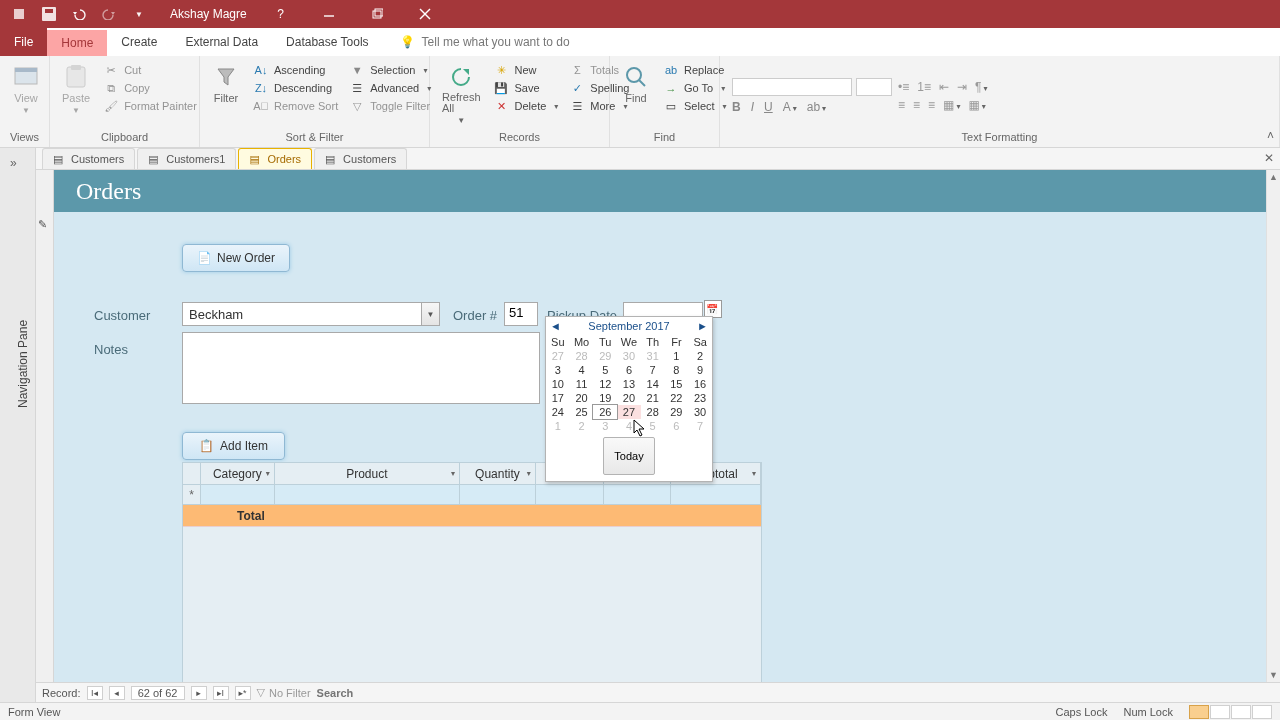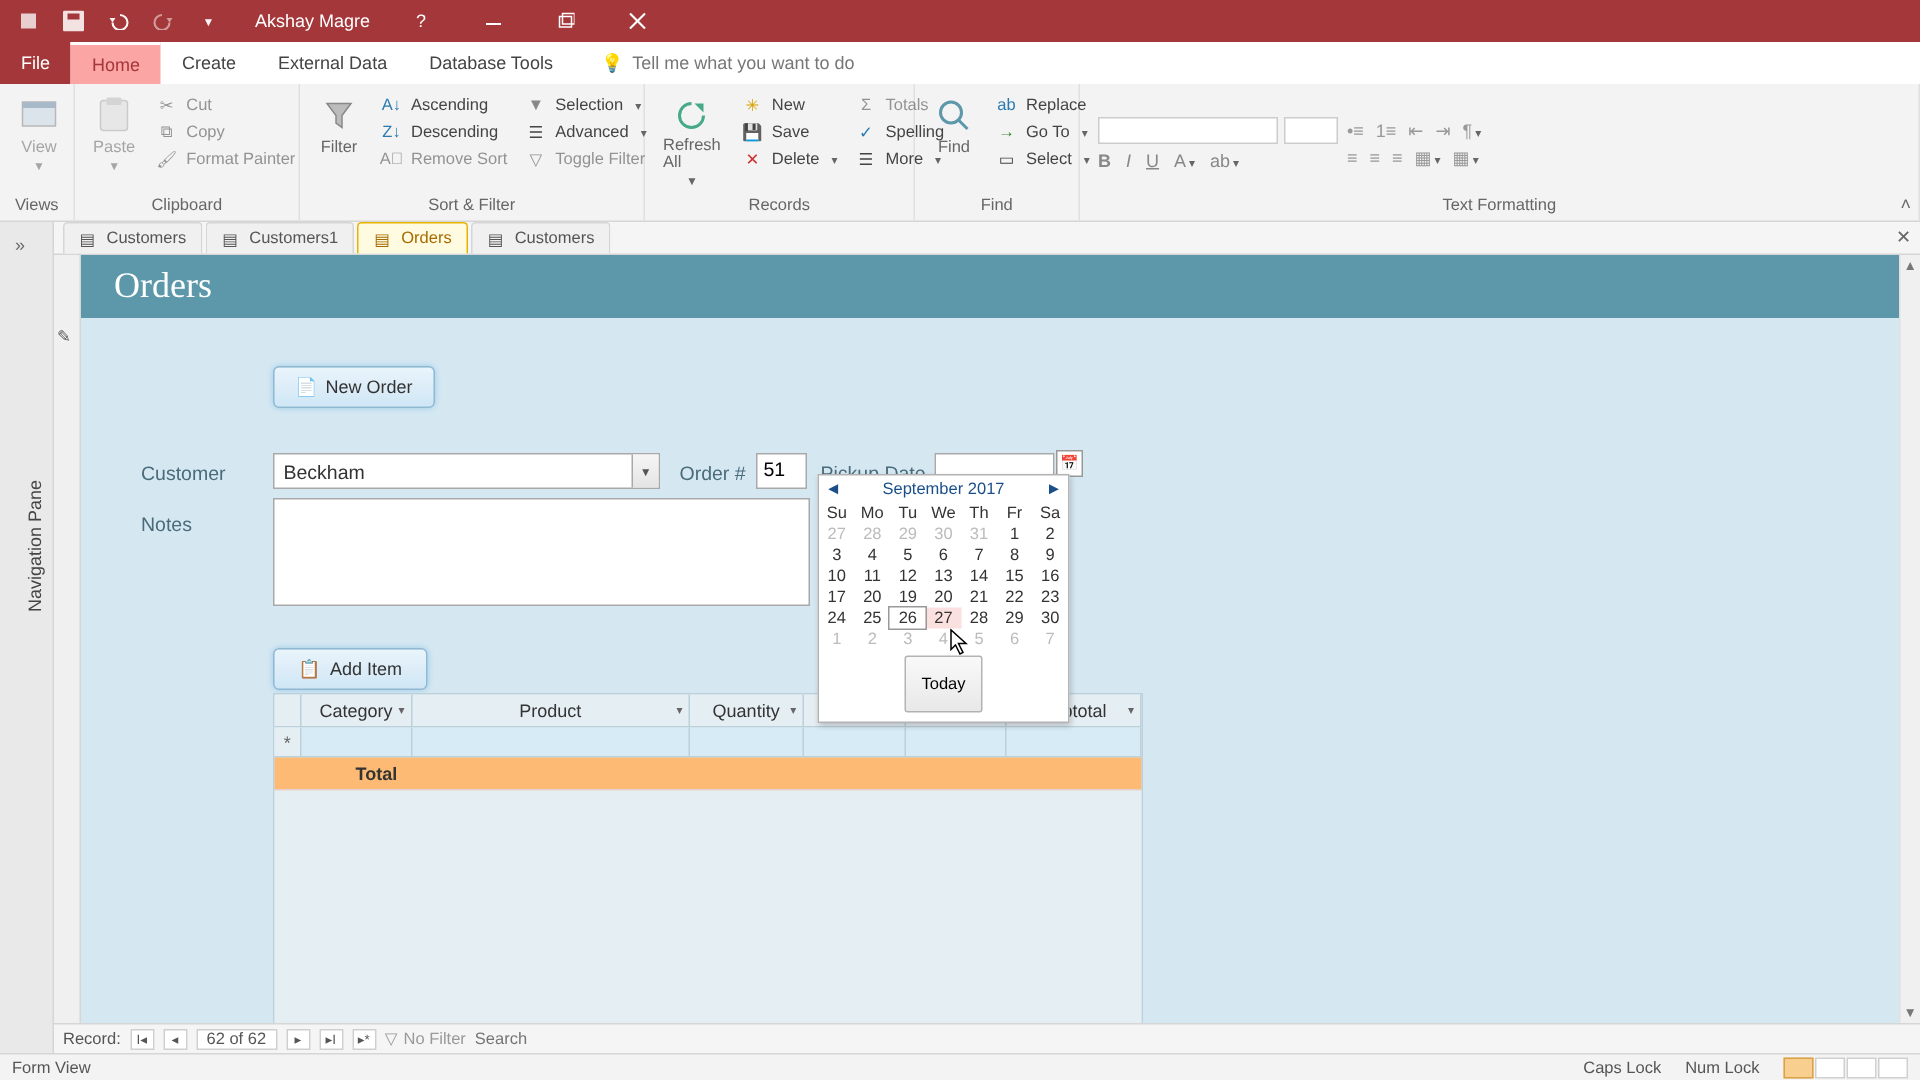--- a/index.html
+++ b/index.html
@@ -99,21 +99,21 @@
 .calpop td.hl { background:#fbe0e0;}
 .calpop .todaybtn { margin:4px auto 6px; display:block; padding:12px 10px; font-size:11px; background:linear-gradient(#f9f9f9,#e8e8e8); border:1px solid #b3b3b3; border-radius:2px;}
 
 .cursor-arrow { position:absolute; left:579px; top:249px; z-index:60; pointer-events:none;}
 
 
 .recnav { height:20px; border-top:1px solid #d6d6d6; background:#f5f5f5; display:flex; align-items:center; font-size:11px; color:#555; gap:6px; padding-left:6px;}
 .recnav .nb { width:16px; height:14px; border:1px solid #cfcfcf; background:#fff; display:inline-flex; align-items:center; justify-content:center; font-size:9px;}
 .recnav .recbox { width:54px; height:14px; border:1px solid #cfcfcf; background:#fff; text-align:center;}
 .recnav .nf, .recnav .srch { color:#999; display:flex; align-items:center; gap:4px;}
-.recnav .srch input { border:none; background:transparent; width:180px; font-size:11px;}
+.recnav .srch input { border:none; background:transparent; width:180px; font-size:11px;font-weight:bold;}
 
 
 .vscroll { position:absolute; right:0; top:0; bottom:0; width:14px; background:#f0f0f0; border-left:1px solid #e0e0e0;}
 .vscroll .arr { height:14px; display:flex; align-items:center; justify-content:center; color:#777; font-size:9px;}
 
 
 .statusbar { position:absolute; bottom:0; left:0; right:0; height:18px; background:#f3f3f3; border-top:1px solid #d6d6d6; display:flex; align-items:center; font-size:11px; color:#555; padding:0 8px; justify-content:space-between;}
 .statusbar .right { display:flex; gap:16px; align-items:center;}
 .statusbar .vbtns { display:flex; gap:1px;}
 .statusbar .vb { width:20px; height:14px; border:1px solid #d0d0d0; background:#fff;}

